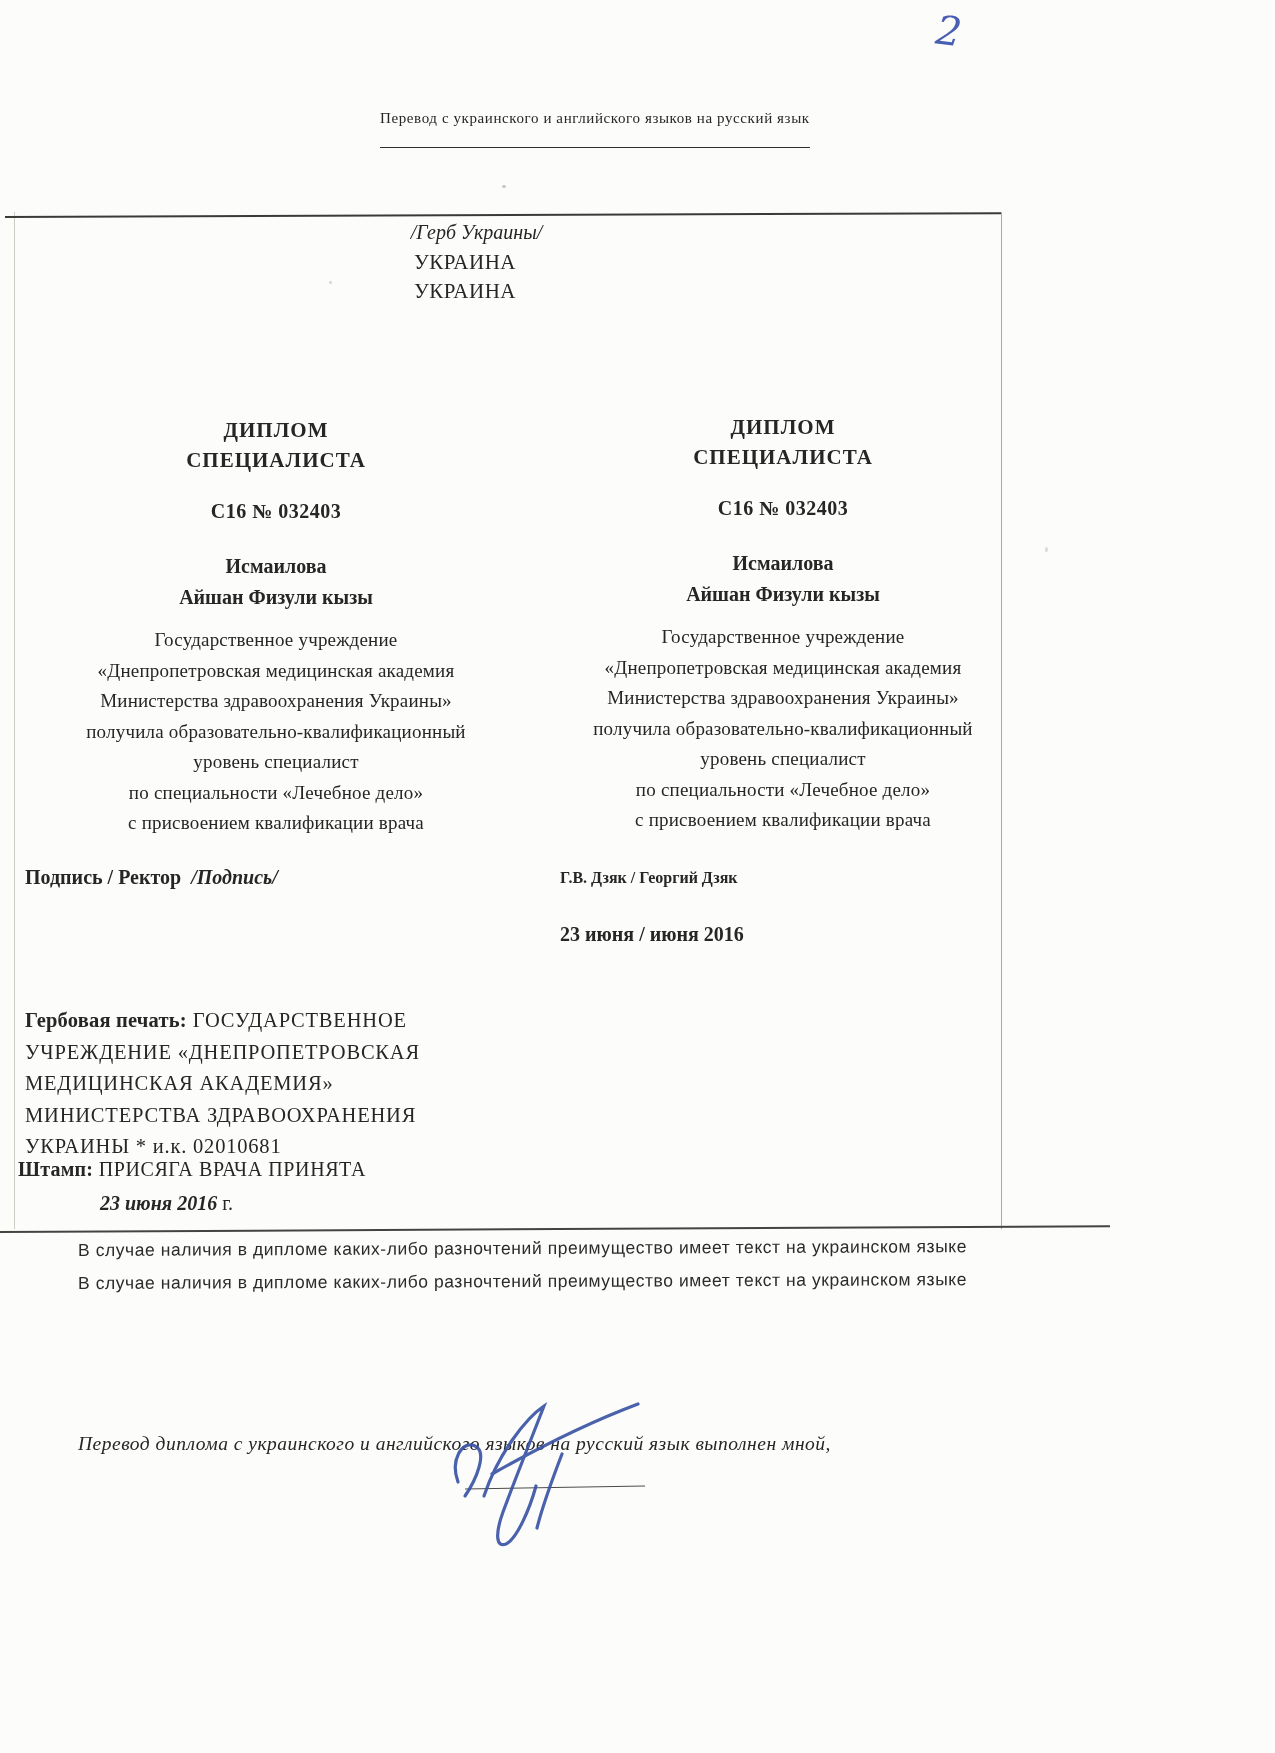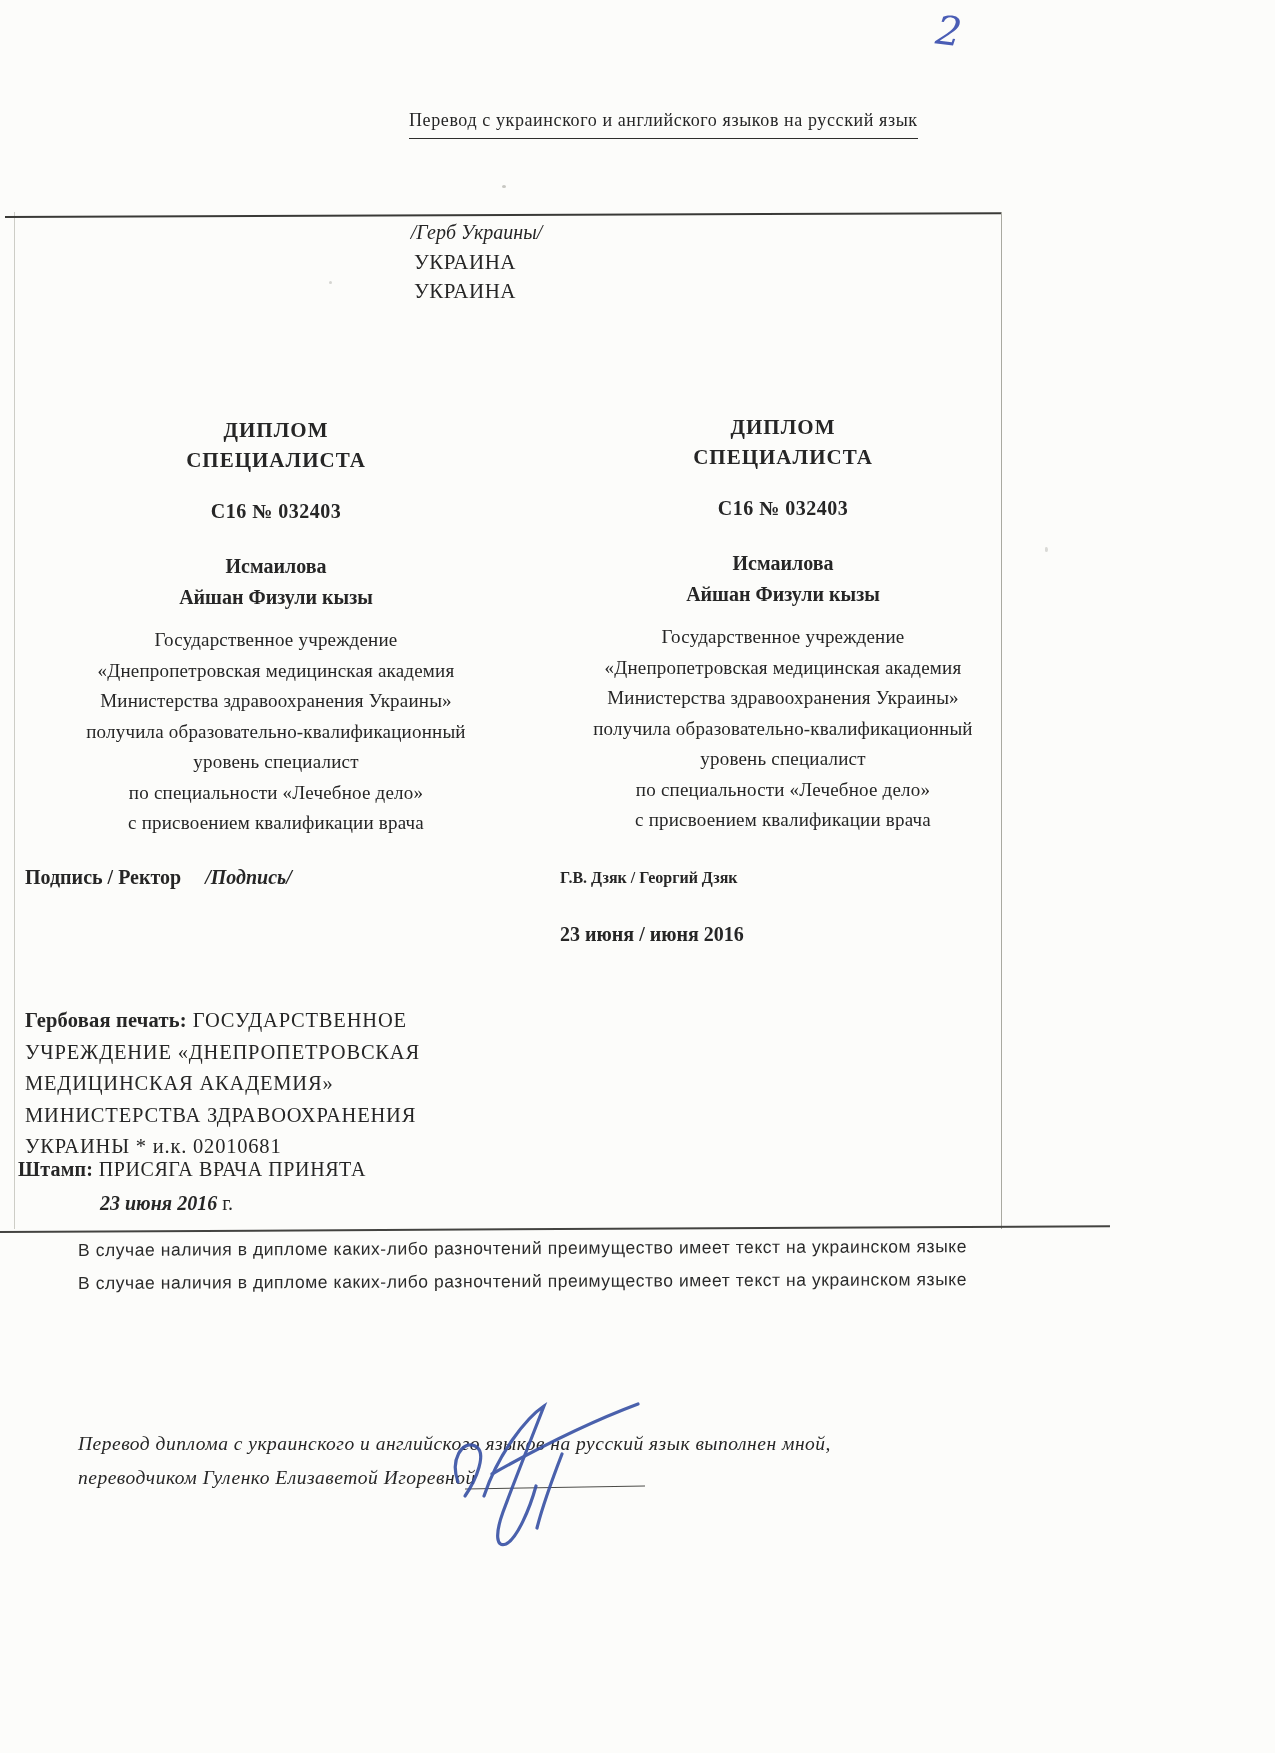--- a/index.html
+++ b/index.html
@@ -8,24 +8,24 @@
     position:relative;
     width:1275px;height:1753px;
     background:#fcfcfa;
     overflow:hidden;
     font-family:"Liberation Serif","DejaVu Serif",serif;
     color:#262626;
   }
   .abs{position:absolute;}
   
   .doc-header{
-    left:409px;top:110px;
-    font-size:18px;letter-spacing:0.6px;
+    left:380px;top:110px;
+    font-size:15px;letter-spacing:0.6px;
     border-bottom:1.5px solid #2e2e2c;
-    padding-bottom:7px;
+    padding-bottom:20px;
     white-space:nowrap;
   }
   .page-num{
     left:936px;top:8px;
     font-family:"DejaVu Serif",serif;
     font-style:italic;
     font-size:40px;
     color:#4a5db5;
     transform:rotate(7deg);
   }
@@ -53,21 +53,21 @@
   .col{width:512px;text-align:center;}
   .col-left{left:20px;top:415px;}
   .col-right{left:527px;top:412px;}
   .col-title{font-weight:bold;font-size:21px;line-height:30px;letter-spacing:1px;text-align:center;}
   .col-serial{font-weight:bold;font-size:20px;letter-spacing:0.5px;margin-top:25px;}
   .col-name{font-weight:bold;font-size:20px;line-height:31px;margin-top:28px;}
   .col-body{font-size:19px;line-height:30.5px;letter-spacing:0.2px;margin-top:12px;}
   
   .rector-line{left:25px;top:866px;font-size:20px;}
   .rector-label{font-weight:bold;}
-  .rector-note{font-weight:bold;font-style:italic;margin-left:24px;}
+  .rector-note{font-weight:bold;font-style:italic;margin-left:10px;}
   .signatory{left:560px;top:869px;font-size:16px;font-weight:bold;}
   .date-line{left:560px;top:923px;font-size:20px;font-weight:bold;}
   
   .seal-block{left:25px;top:1005px;width:495px;font-size:20.5px;line-height:31.5px;letter-spacing:0.8px;}
   .seal-label{font-weight:bold;letter-spacing:0.2px;}
   .stamp-line1{left:18px;top:1158px;font-size:20px;letter-spacing:0.6px;}
   .stamp-label{font-weight:bold;letter-spacing:0.2px;}
   .stamp-line2{left:100px;top:1192px;font-size:20px;}
   .stamp-date{font-weight:bold;font-style:italic;}
   
@@ -176,21 +176,20 @@
   <div class="abs stamp-line2">
     <span class="stamp-date">23 июня 2016</span>
     <span>г.</span>
   </div>
 
   <div class="abs disclaimer disc1">В случае наличия в дипломе каких-либо разночтений преимущество имеет текст на украинском языке</div>
   <div class="abs disclaimer disc2">В случае наличия в дипломе каких-либо разночтений преимущество имеет текст на украинском языке</div>
 
   <div class="abs translator">
     <div>Перевод диплома с украинского и английского языков на русский язык выполнен мной,</div>
-    <div>переводчиком Гуленко Елизаветой Игоревной</div>
   </div>
 
   <div class="abs sign-underline"></div>
 
   <svg class="abs signature-svg" width="230" height="158" viewBox="0 0 230 158" fill="none">
     <g stroke="#3b54a6" stroke-width="3.2" stroke-linecap="round" fill="none" opacity="0.92">
       <path d="M20,86 C12,64 24,44 37,50 C50,56 38,84 27,100"></path>
       <path d="M46,100 C60,58 88,22 106,10 C96,36 76,86 65,116 C57,138 58,152 68,148 C79,143 92,112 98,90"></path>
       <path d="M54,78 C100,52 152,26 200,8"></path>
       <path d="M124,58 C114,84 104,112 99,132"></path>

